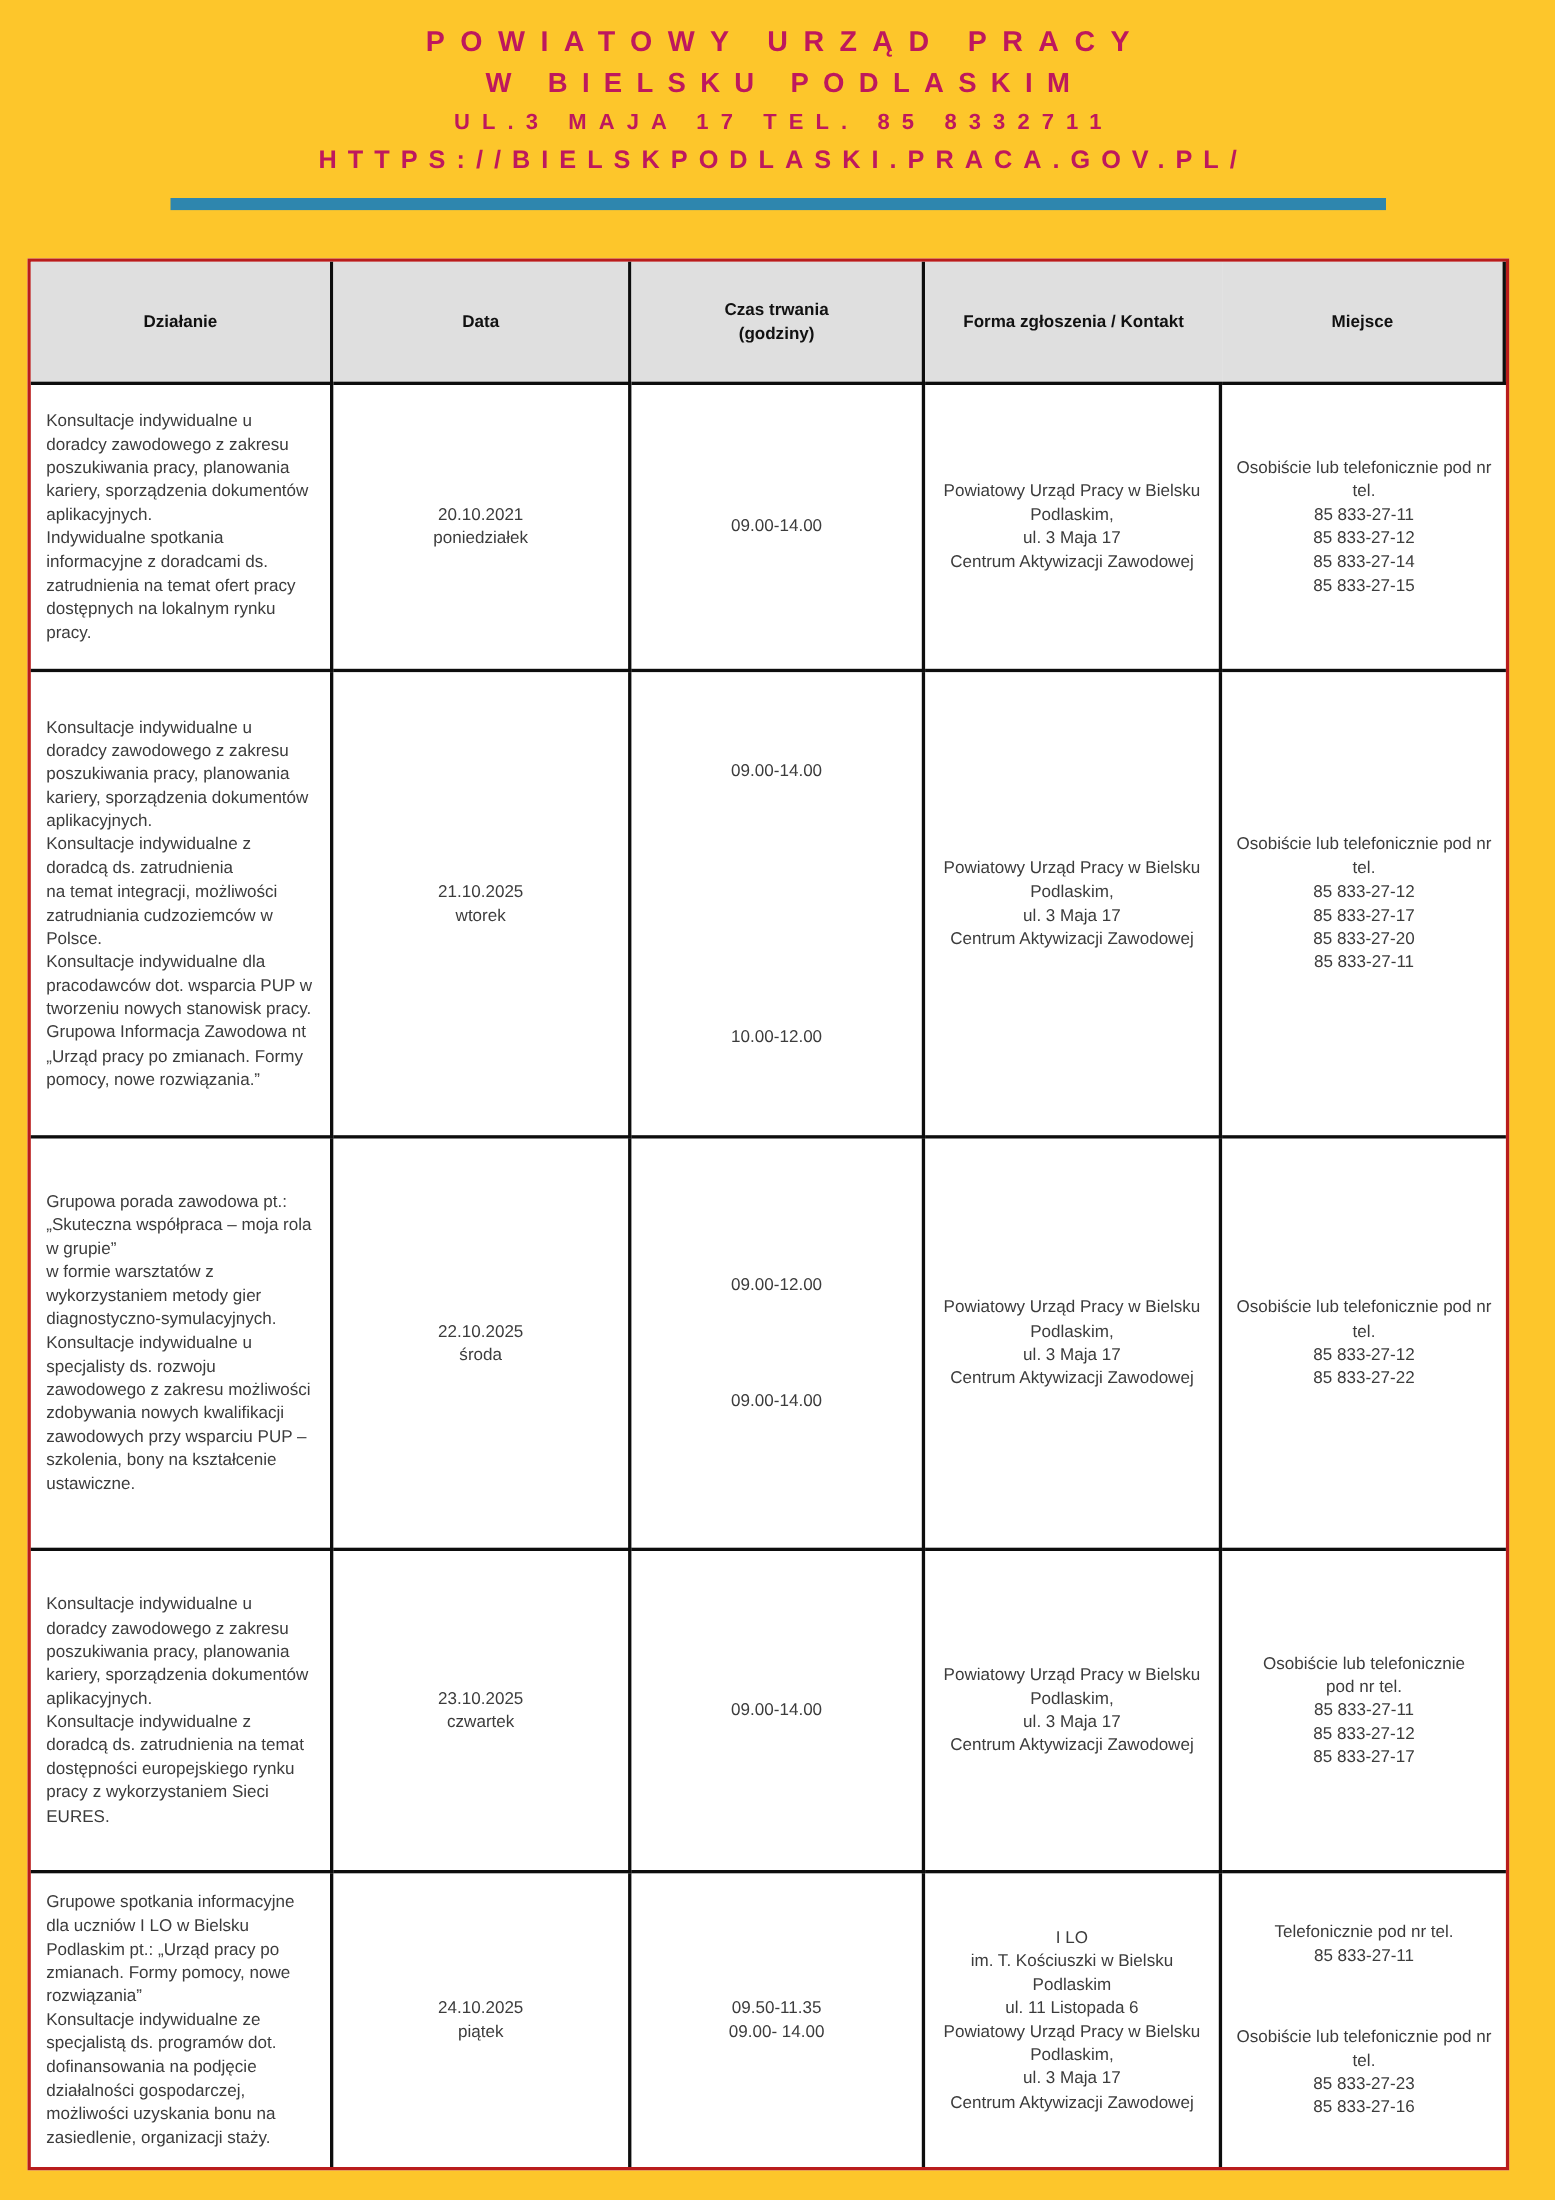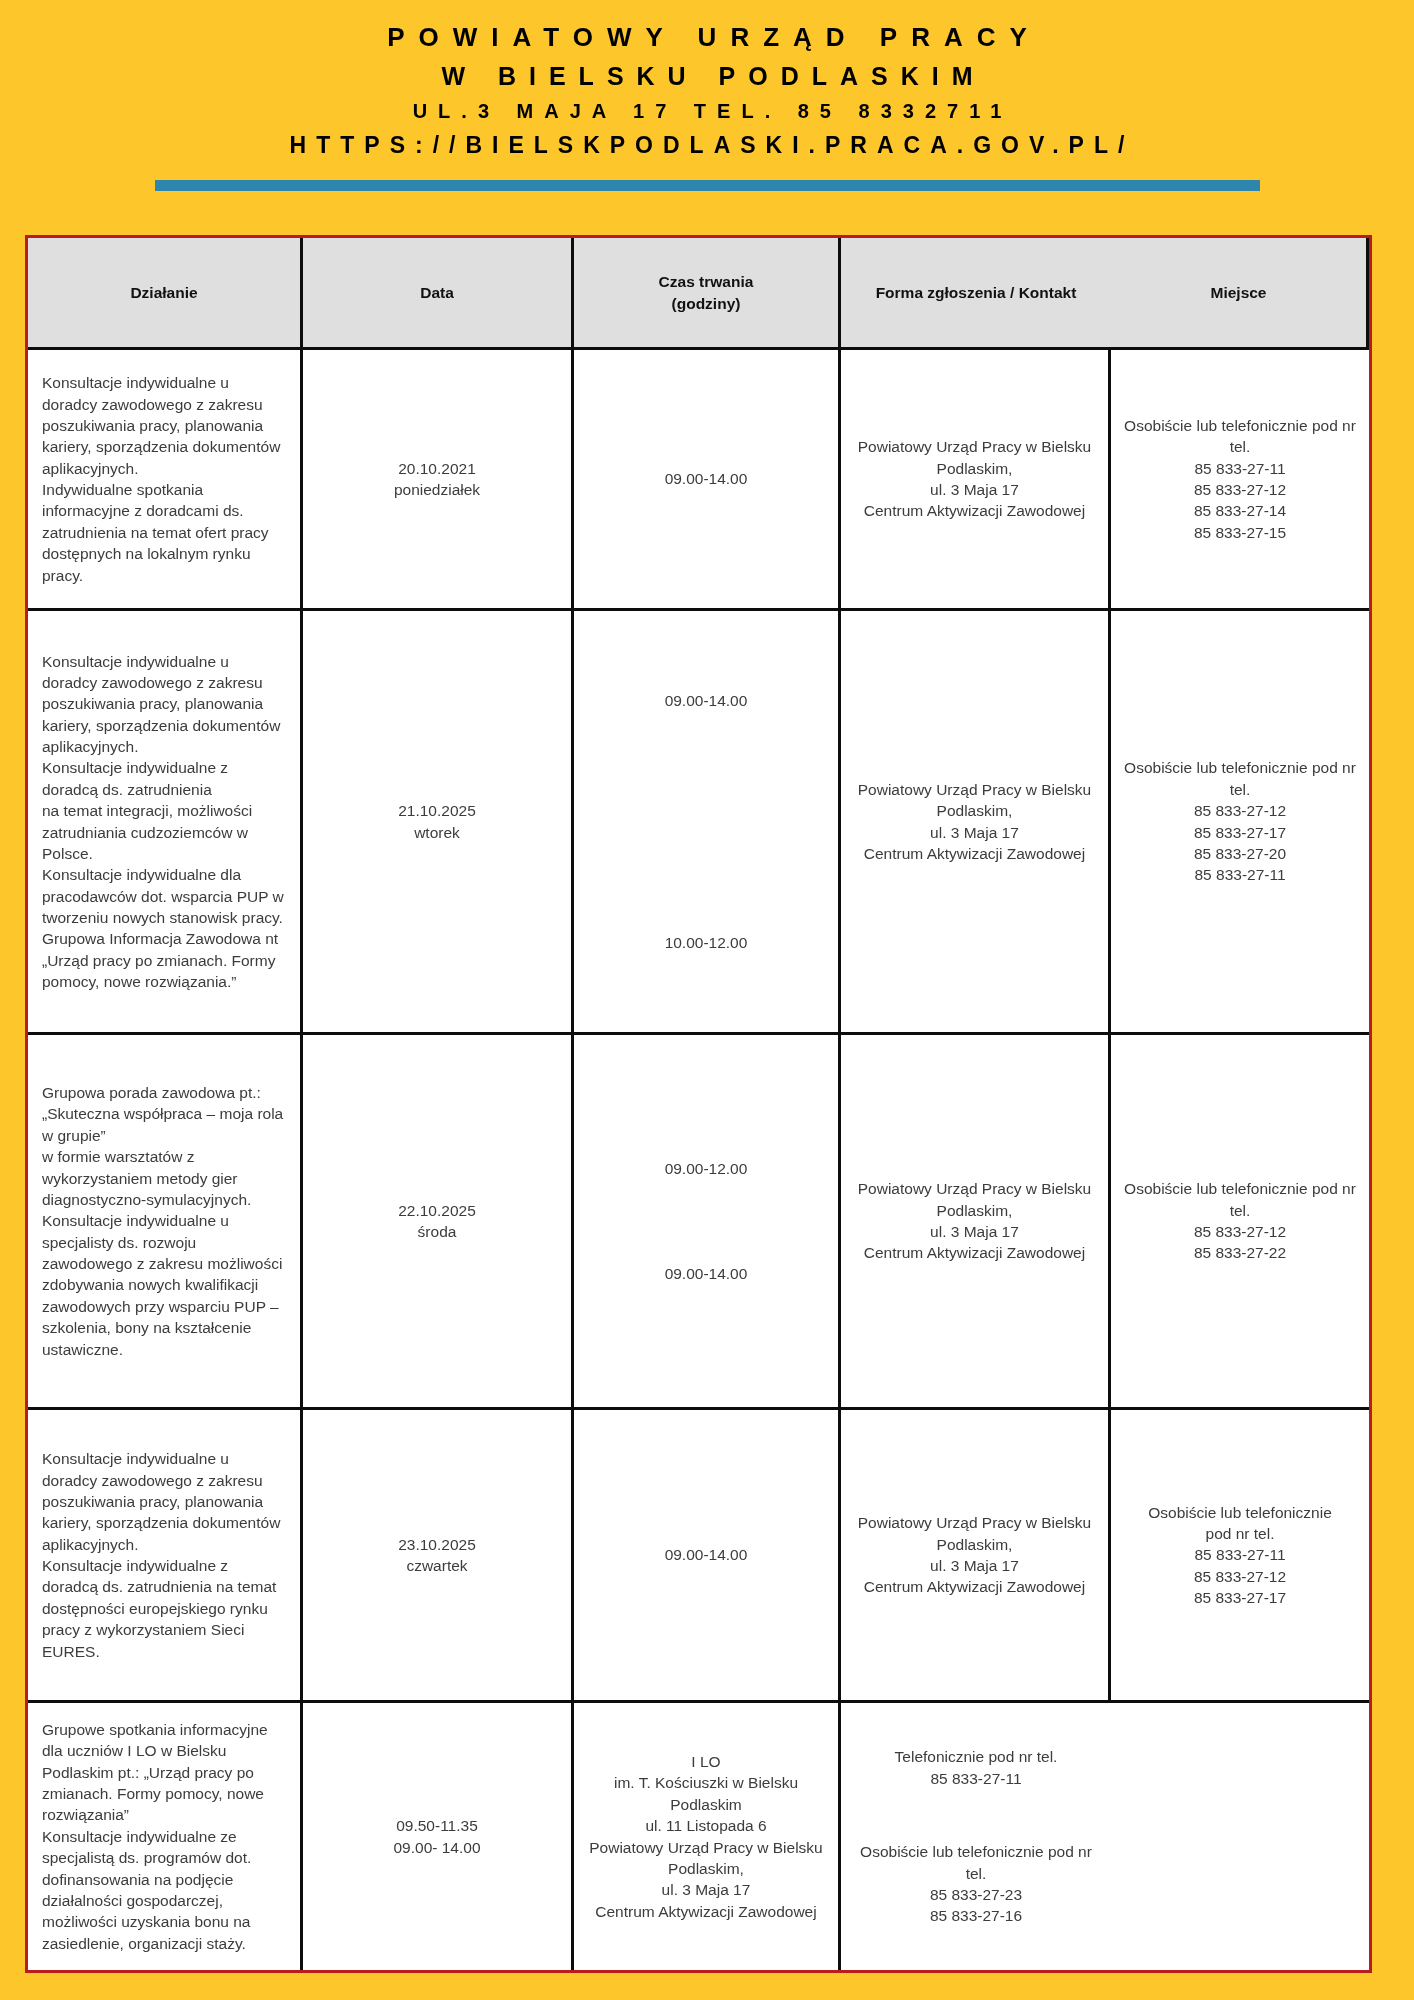--- a/index.html
+++ b/index.html
@@ -4,21 +4,21 @@
 <style>
   html,body{margin:0;padding:0;}
   .page{
     position:relative;
     width:1414px;height:2000px;
     background:#FDC62B;
     font-family:"Liberation Sans", sans-serif;
     overflow:hidden;
   }
   
-  .masthead{ text-align:center; color:#000000; font-weight:bold; }
+  .masthead{ text-align:center; color:#be185d; font-weight:bold; }
   .m1{ padding-top:22px; font-size:26px; letter-spacing:14px; text-indent:14px; }
   .m2{ margin-top:9px;  font-size:25px; letter-spacing:13px; text-indent:13px; }
   .m3{ margin-top:9px;  font-size:20px; letter-spacing:11px; text-indent:11px; }
   .m4{ margin-top:9px;  font-size:23px; letter-spacing:10px; text-indent:10px; }
   .bar{ width:1105px; height:11px; background:#2E86AE; margin:21px auto 0; }
 
   
   .pup-table{
     position:absolute; left:25px; top:235px;
     background:#ffffff;
@@ -152,20 +152,22 @@
 ul. 3 Maja 17
 Centrum Aktywizacji Zawodowej</div>
     <div class="cell center last-col">Osobiście lub telefonicznie
 pod nr tel.
 85 833-27-11
 85 833-27-12
 85 833-27-17</div>
 
     <div class="cell action last-row">Grupowe spotkania informacyjne dla uczniów I LO w Bielsku Podlaskim pt.: „Urząd pracy po zmianach. Formy pomocy, nowe rozwiązania”
 Konsultacje indywidualne ze specjalistą ds. programów dot. dofinansowania na podjęcie działalności gospodarczej, możliwości uzyskania bonu na zasiedlenie, organizacji staży.</div>
+    <div class="cell center last-row">24.10.2025
+piątek</div>
     <div class="cell center gap-104 last-row">
       <span>09.50-11.35</span>
       <span>09.00- 14.00</span>
     </div>
     <div class="cell center gap-49 last-row">
       <span>I LO
 im. T. Kościuszki w Bielsku
 Podlaskim
 ul. 11 Listopada 6</span>
       <span>Powiatowy Urząd Pracy w Bielsku

